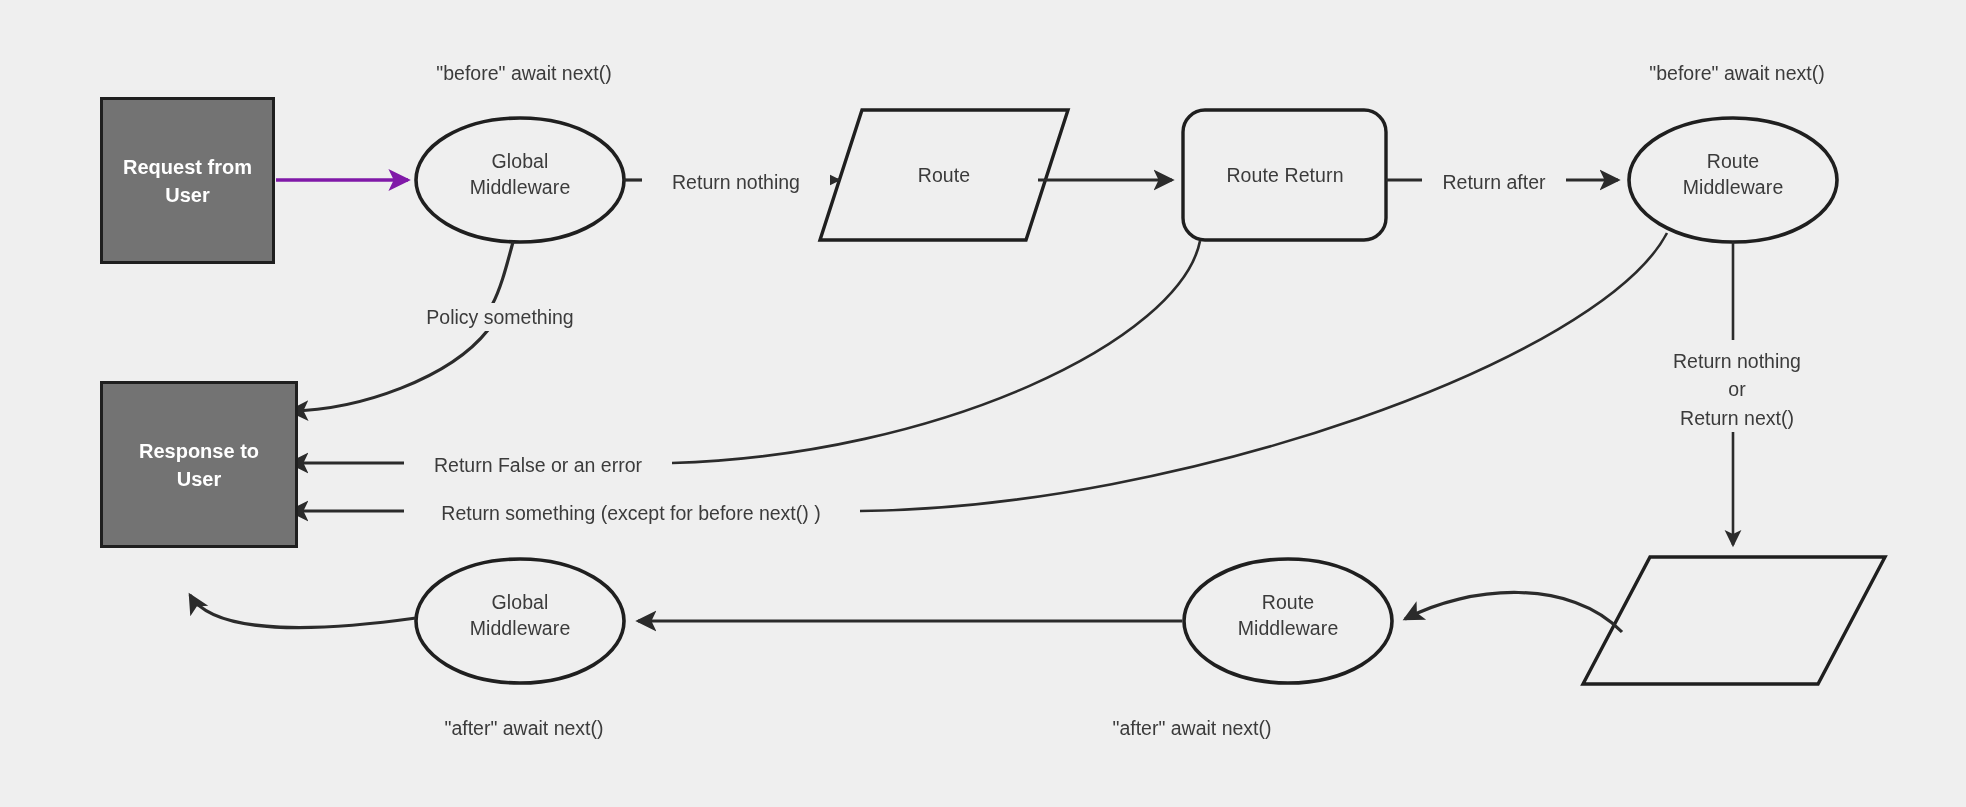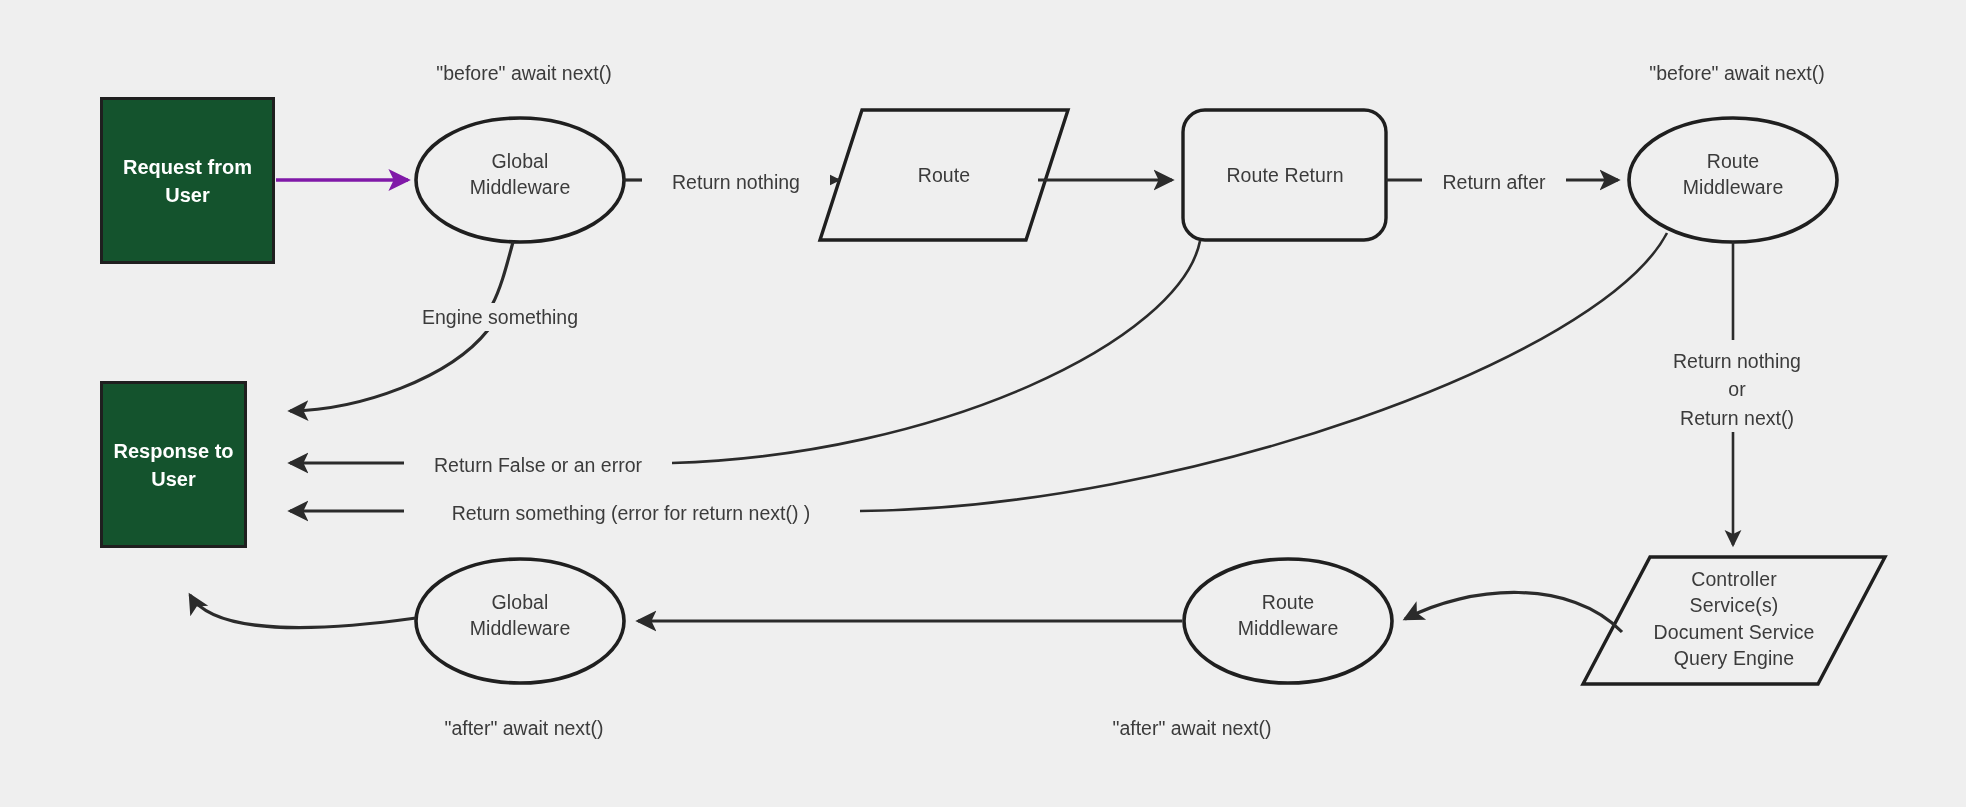--- a/index.html
+++ b/index.html
@@ -66,21 +66,21 @@
     text-align: center;
     color: #3b3b3b;
     font-size: 19.5px;
     line-height: 1.45;
     white-space: pre-line;
     background: #efefef;
     padding: 0 4px;
   }
   .term-box {
     position: absolute;
-    background: #14532d;
+    background: #737373;
     border: 3.5px solid #1f1f1f;
     box-sizing: border-box;
     display: flex;
     align-items: center;
     justify-content: center;
   }
   .term-label {
     color: #ffffff;
     font-size: 20px;
     font-weight: bold;
@@ -145,61 +145,57 @@
     <line class="edge" x1="1182" y1="621" x2="638" y2="621" marker-end="url(#arrow)"></line>
 
     <path class="edge" d="M 416 618 C 330 630 215 638 190 595" marker-end="url(#arrow)"></path>
   </svg>
 
   <div class="term-box" style="left:100px; top:97px; width:175px; height:167px;">
     <span class="term-label">Request from
 User</span>
   </div>
 
-  <div class="term-box" style="left:100px; top:381px; width:147px; height:167px;">
+  <div class="term-box" style="left:100px; top:381px; width:198px; height:167px;">
     <span class="term-label">Response to
 User</span>
   </div>
 
   <div class="node-label" style="left:420px; top:148px; width:200px;">Global
 Middleware</div>
 
   <div class="node-label" style="left:844px; top:162px; width:200px;">Route</div>
 
   <div class="node-label" style="left:1185px; top:162px; width:200px;">Route Return</div>
 
   <div class="node-label" style="left:1633px; top:148px; width:200px;">Route
 Middleware</div>
 
-  <div class="node-label" style="left:1634px; top:566px; width:200px;">Controller
-Service(s)
-Document Service
-Query Engine</div>
 
   <div class="node-label" style="left:1188px; top:589px; width:200px;">Route
 Middleware</div>
 
   <div class="node-label" style="left:420px; top:589px; width:200px;">Global
 Middleware</div>
 
   <div class="edge-label" style="left:400px; top:59px; width:240px;">"before" await next()</div>
 
   <div class="edge-label" style="left:1613px; top:59px; width:240px;">"before" await next()</div>
 
   <div class="edge-label" style="left:400px; top:714px; width:240px;">"after" await next()</div>
 
   <div class="edge-label" style="left:1068px; top:714px; width:240px;">"after" await next()</div>
 
   <div class="edge-label" style="left:642px; top:168px; width:180px;">Return nothing</div>
 
   <div class="edge-label" style="left:1422px; top:168px; width:136px;">Return after</div>
 
-  <div class="edge-label" style="left:396px; top:303px; width:200px;">Engine something</div>
+  <div class="edge-label" style="left:396px; top:303px; width:200px;">Policy something</div>
 
   <div class="edge-label" style="left:404px; top:451px; width:260px;">Return False or an error</div>
 
-  <div class="edge-label" style="left:404px; top:499px; width:446px;">Return something (error for return next() )</div>
+  <div class="edge-label" style="left:404px; top:499px; width:446px;">Return something (except for before next() )</div>
 
   <div class="edge-label" style="left:1633px; top:347px; width:200px;">Return nothing
 or
 Return next()</div>
 
 </div>
 
 </body></html>

